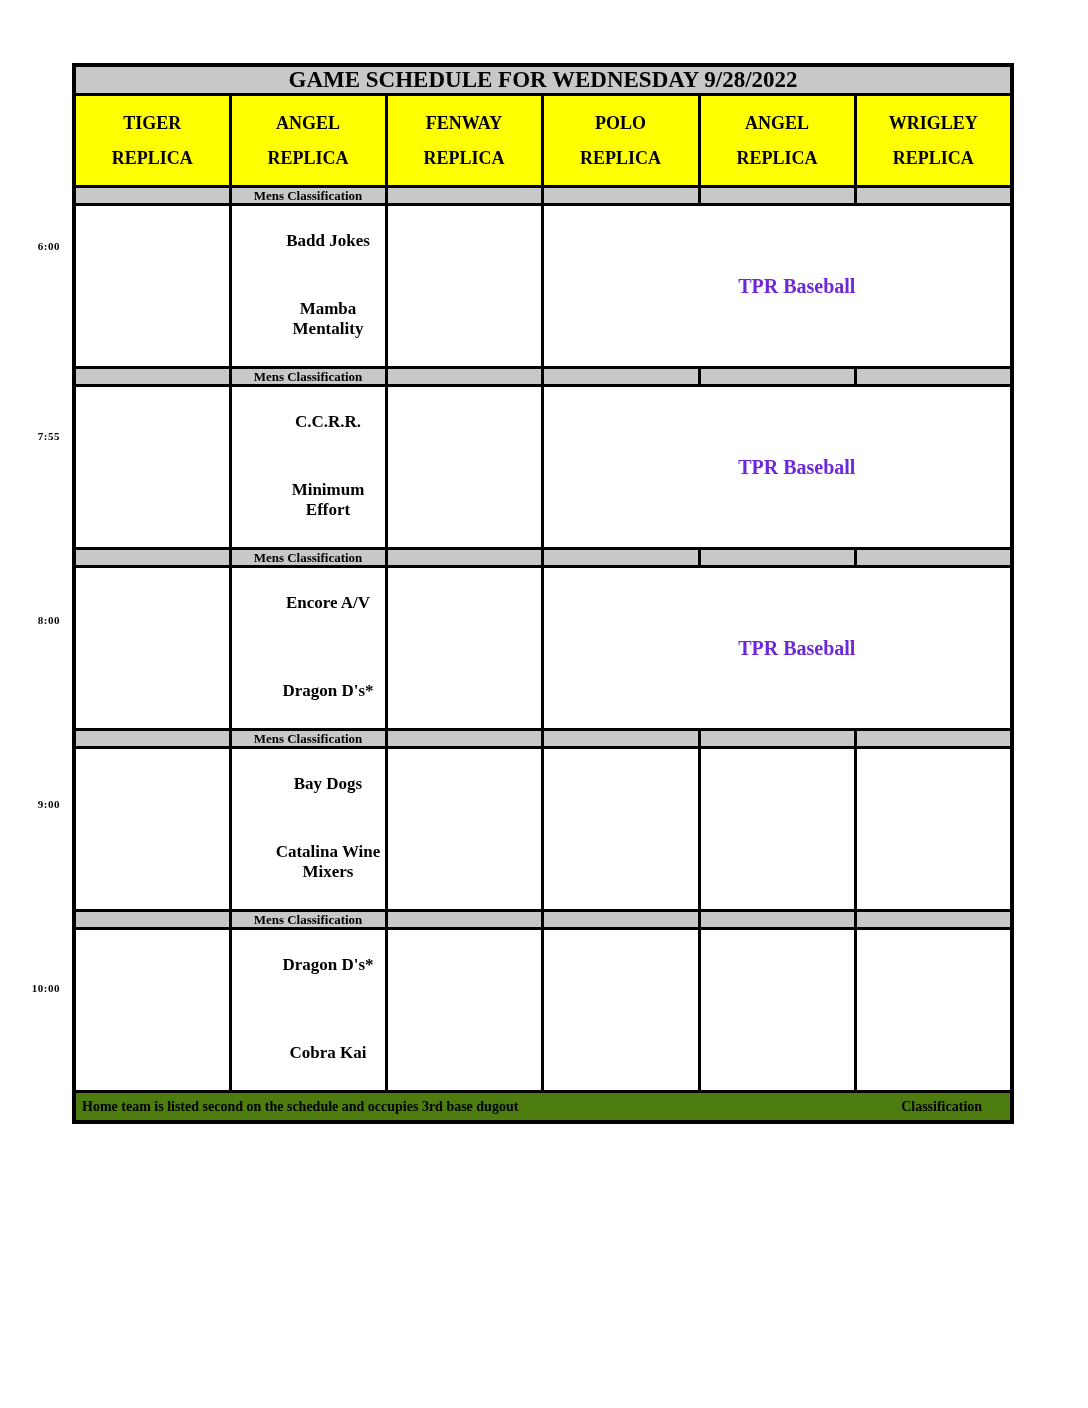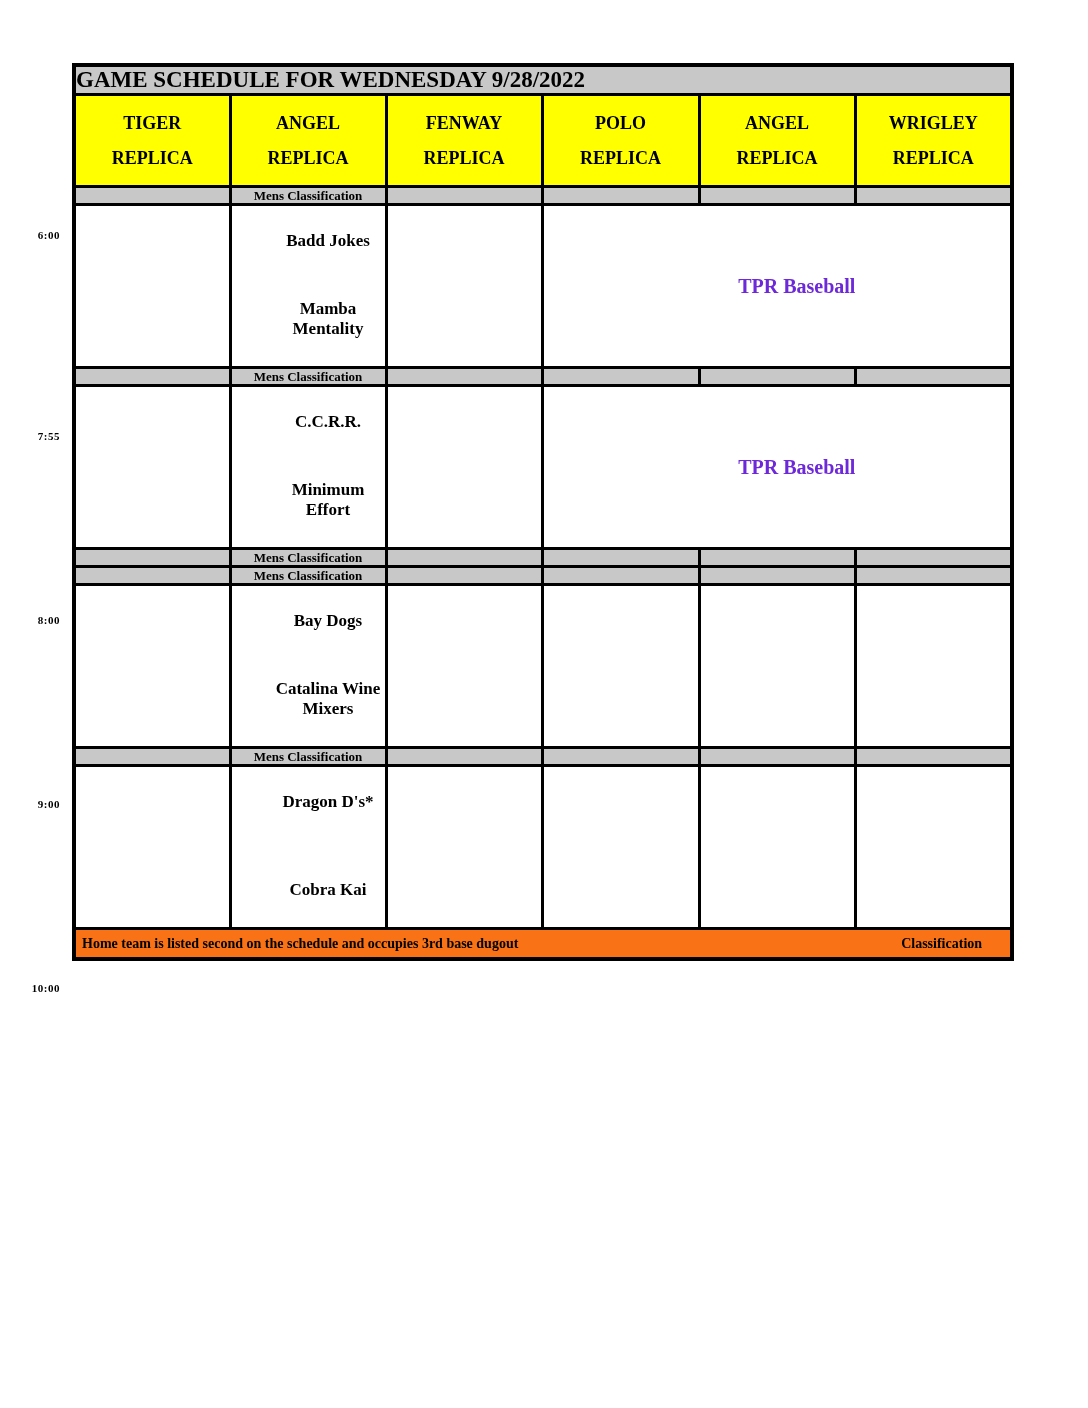--- a/index.html
+++ b/index.html
@@ -19,21 +19,21 @@
     position: absolute;
     left: 0;
     width: 60px;
     text-align: right;
     font-weight: bold;
     font-size: 11px;
     line-height: 14px;
     color: #000;
     letter-spacing: 0.5px;
   }
-  .time-1 { top: 228px; }
+  .time-1 { top: 239px; }
   .time-2 { top: 429px; }
   .time-3 { top: 613px; }
   .time-4 { top: 797px; }
   .time-5 { top: 981px; }
 
   
   table.schedule {
     position: absolute;
     left: 72px;
     top: 63px;
@@ -44,21 +44,21 @@
   }
   table.schedule td {
     border: 3px solid #000;
     padding: 0;
     overflow: hidden;
   }
 
   td.title-cell {
     background: #c8c8c8;
     height: 29px;
-    text-align: left;
+    text-align: center;
     vertical-align: middle;
     font-weight: bold;
     font-size: 23px;
     color: #000;
   }
 
   td.field-header {
     background: #ffff00;
     height: 92px;
     text-align: center;
@@ -106,21 +106,21 @@
 
   td.merged-cell {
     background: #98b4d8;
     text-align: center;
     vertical-align: middle;
     font-weight: bold;
     font-size: 20px;
     color: #6d28d9;
   }
 
-  td.footer-cell { background: #f97316; height: 27px; }
+  td.footer-cell { background: #4d7c0f; height: 27px; }
   .footer-bar {
     display: flex;
     justify-content: space-between;
     align-items: center;
     height: 27px;
     padding: 0 28px 0 6px;
     font-weight: bold;
     font-size: 14px;
     color: #000;
   }
@@ -223,20 +223,33 @@
     </tr>
 
     <tr class="strip-row">
       <td></td>
       <td>Mens Classification</td>
       <td></td>
       <td></td>
       <td></td>
       <td></td>
     </tr>
+    <tr class="game-row">
+      <td></td>
+      <td>
+        <div class="teams-wrap">
+          <div class="team">Encore A/V</div>
+          <div class="team">Dragon D's*</div>
+        </div>
+      </td>
+      <td></td>
+      <td class="merged-cell" colspan="3">
+        <span>TPR Baseball</span>
+      </td>
+    </tr>
 
     <tr class="strip-row">
       <td></td>
       <td>Mens Classification</td>
       <td></td>
       <td></td>
       <td></td>
       <td></td>
     </tr>
     <tr class="game-row">

